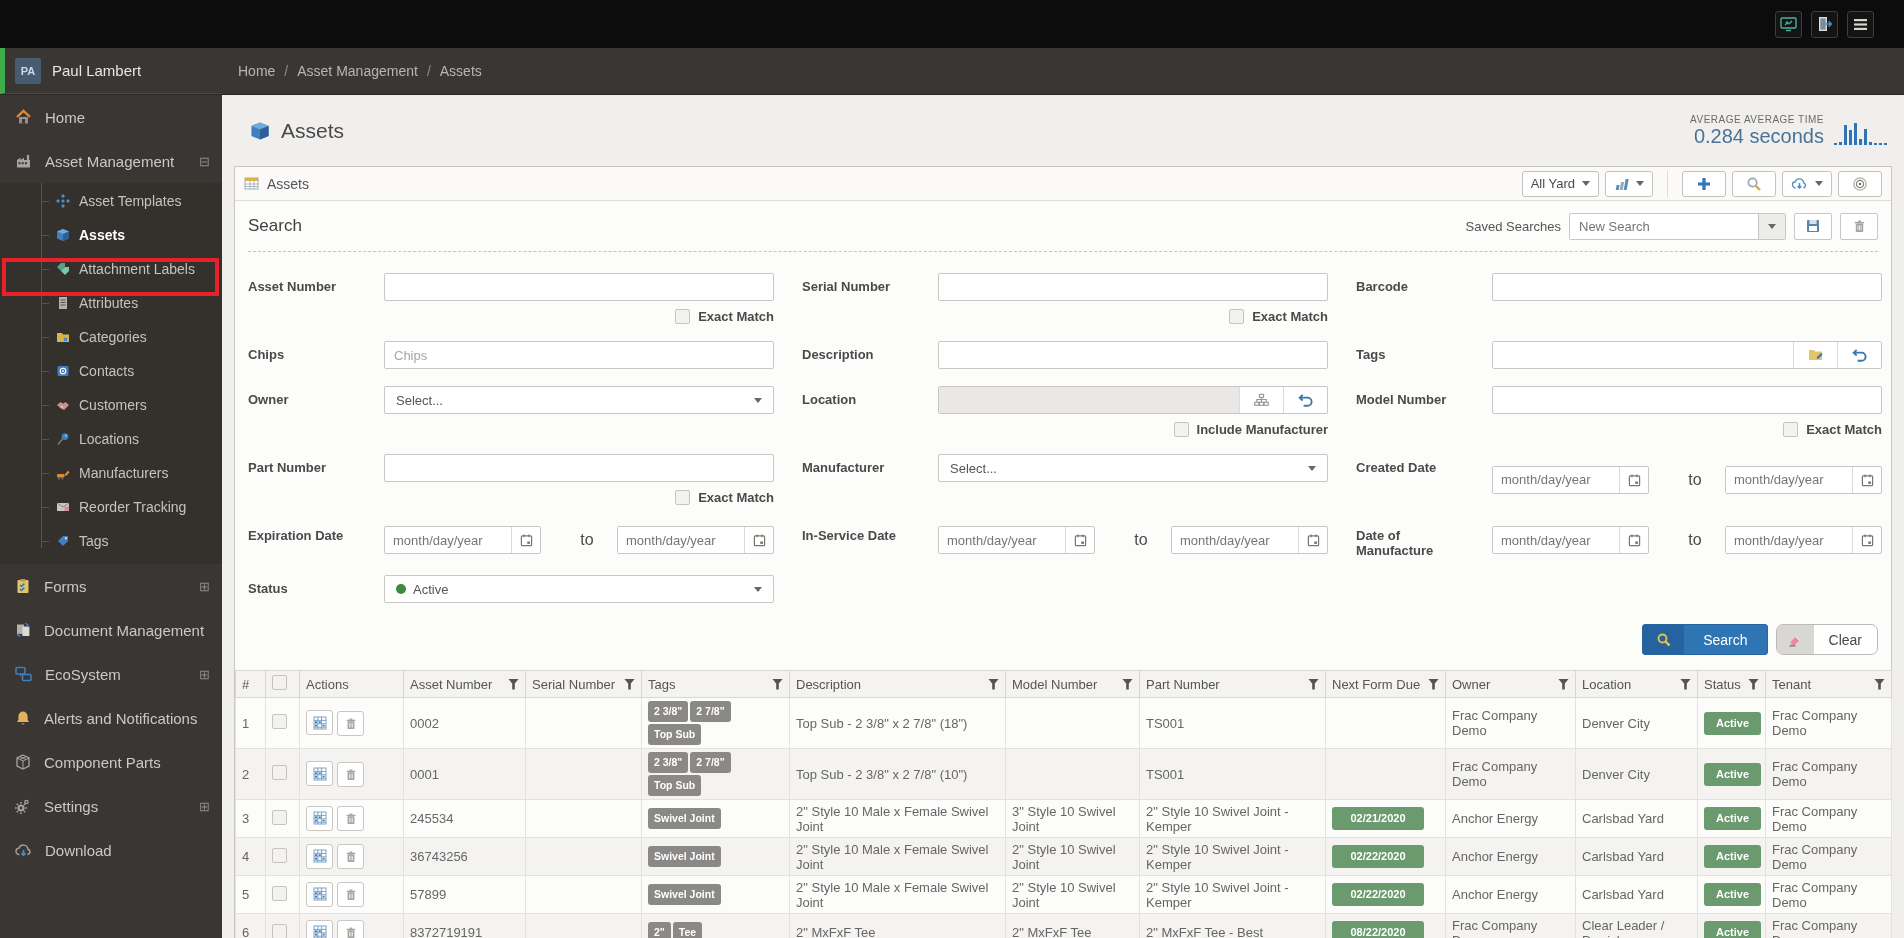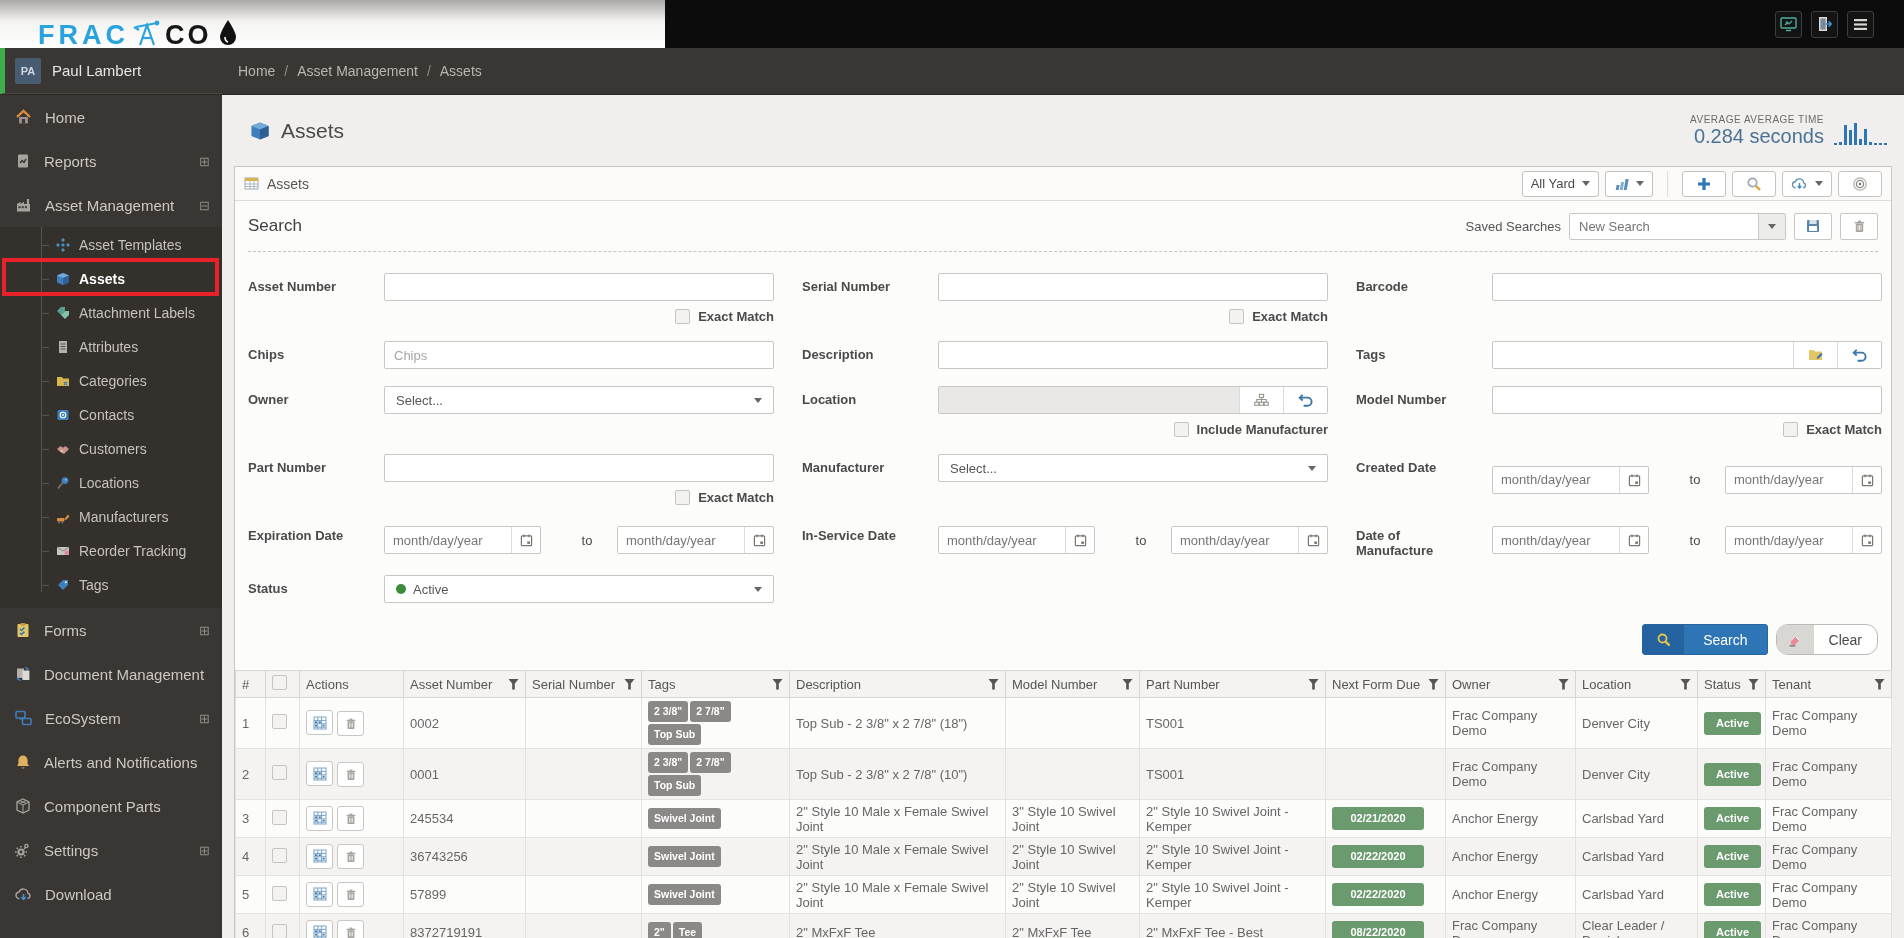--- a/index.html
+++ b/index.html
@@ -83,66 +83,47 @@
   .gbtn{width:44px;border-left:1px solid #dcdad7;display:flex;align-items:center;justify-content:center;background:#fff;cursor:pointer;flex:none;}
   .select{height:28px;border:1px solid #c9c7c4;border-radius:2px;background:#fff;display:flex;align-items:center;gap:7px;padding:0 11px;font-size:13px;color:#555;cursor:pointer;}
   .select .caret{margin-left:auto;}
   .dot{width:10px;height:10px;border-radius:50%;background:#3d8b3d;flex:none;}
   .sub-row{display:flex;justify-content:flex-end;align-items:center;gap:8px;margin-top:8px;font-size:13px;font-weight:bold;color:#4a4a4a;text-align:center;}
   .cb{width:15px;height:15px;border:1px solid #c6c4c1;background:#f3f2f0;border-radius:2px;display:inline-block;flex:none;cursor:pointer;}
   .daterange{display:flex;align-items:center;justify-content:space-between;}
   .datefield{display:flex;width:157px;height:28px;border:1px solid #c9c7c4;border-radius:2px;background:#fff;overflow:hidden;}
   .datefield input{flex:1;border:none;outline:none;padding:0 8px;font:13px "Liberation Sans",sans-serif;color:#444;min-width:0;}
   .calbtn{width:29px;border-left:1px solid #dcdad7;display:flex;align-items:center;justify-content:center;cursor:pointer;flex:none;}
-  .to{font-size:13px;color:#4a4a4a;padding-left:16px;}
+  .to{font-size:16px;color:#4a4a4a;padding-left:16px;}
 
   .actions-row{display:flex;justify-content:flex-end;gap:8px;margin:21px 0 15px;}
   .btn-search{display:flex;align-items:center;height:31px;background:#2e75b6;border:1px solid #28659e;border-radius:3px;color:#fff;font-size:14px;overflow:hidden;cursor:pointer;}
   .btn-search .seg{width:41px;height:100%;background:#2563a0;display:flex;align-items:center;justify-content:center;}
   .btn-search .lbl{padding:0 19px;}
-  .btn-clear{display:flex;align-items:center;height:31px;background:#fff;border:1px solid #bcbab7;border-radius:12px;color:#4a4a4a;font-size:14px;overflow:hidden;cursor:pointer;}
+  .btn-clear{display:flex;align-items:center;height:31px;background:#fff;border:1px solid #bcbab7;border-radius:7px;color:#4a4a4a;font-size:14px;overflow:hidden;cursor:pointer;}
   .btn-clear .seg{width:37px;height:100%;background:#d9d7d4;display:flex;align-items:center;justify-content:center;}
   .btn-clear .lbl{padding:0 15px;}
 
   
   table.grid{width:100%;border-collapse:collapse;table-layout:fixed;font-size:13px;color:#666;}
   .grid th{background:#f4f3f1;border:1px solid #d9d7d4;font-weight:normal;color:#555;text-align:left;padding:4px 6px;height:25px;}
   .grid td{border:1px solid #e4e2df;padding:2px 6px;height:38px;vertical-align:middle;line-height:15px;overflow:hidden;}
   .grid tr.alt td{background:#f4f3f1;}
   .th-in{display:flex;align-items:center;justify-content:space-between;gap:4px;}
   .funnel{width:11px;height:11px;background:#555;clip-path:polygon(0 0,100% 0,62% 45%,62% 100%,38% 100%,38% 45%);flex:none;cursor:pointer;}
   .tag{display:inline-block;background:#8b8987;color:#fff;font-size:10.5px;font-weight:bold;padding:3px 6px;border-radius:3px;margin:1px 2px 1px 0;white-space:nowrap;}
   .due{display:inline-block;background:#6b9a6e;color:#fff;font-size:11px;font-weight:bold;padding:4px 0;width:92px;text-align:center;border-radius:3px;}
   .stat{display:inline-block;background:#6b9a6e;color:#fff;font-size:11px;font-weight:bold;padding:4px 12px;border-radius:3px;}
   .abtn{display:inline-flex;width:27px;height:25px;border:1px solid #c9c7c4;border-radius:3px;background:#fff;align-items:center;justify-content:center;margin-right:4px;cursor:pointer;}
   .num{color:#666;}
 </style>
 </head>
 <body>
 
 <div class="topstrip">
-  <div class="logo-area">
-    <div class="logo">
-      <span class="logo-frac" style="text-transform:uppercase;">Frac</span>
-      <svg width="30" height="30" viewBox="0 0 30 30" style="margin:0 -2px -2px;">
-          <g stroke="#29a3e0" stroke-width="2.2" fill="none">
-            <path d="M8 27 L15 7 L22 27"></path>
-            <path d="M10 20 h10"></path>
-            <path d="M4 9 L25 5"></path>
-          </g>
-          <circle cx="25" cy="5" r="2.4" fill="#29a3e0"></circle>
-          <path d="M2 9 l5 3" stroke="#29a3e0" stroke-width="2.2"></path>
-        </svg>
-      <span class="logo-co" style="text-transform:uppercase;">Co</span>
-      <svg width="22" height="28" viewBox="0 0 22 28">
-          <path d="M11 2 C11 2 3 14 3 19 a8 8 0 0 0 16 0 C19 14 11 2 11 2 Z" fill="#111"></path>
-          <path d="M8 19 a4 5 0 0 0 3 5" stroke="#fff" stroke-width="1.6" fill="none"></path>
-        </svg>
-    </div>
-  </div>
   <div class="top-right">
     <span class="topbtn">
       <svg width="17" height="15" viewBox="0 0 17 15">
           <rect x="1" y="1" width="15" height="10" rx="1" stroke="#4fae9e" fill="none" stroke-width="1.4"></rect>
           <path d="M5 8 L8 5 M8 5 h-2.4 M8 5 v2.4 M12 4 L9 7" stroke="#4fae9e" stroke-width="1.2"></path>
           <path d="M6 13.5 h5" stroke="#4fae9e" stroke-width="1.4"></path>
         </svg>
     </span>
     <span class="topbtn">
       <svg width="16" height="16" viewBox="0 0 16 16">
@@ -184,28 +165,20 @@
 
     <div class="menu-item">
       <svg width="17" height="16" viewBox="0 0 16 16">
           <path d="M1.5 8 8 1.8 14.5 8" stroke="#d98c3f" stroke-width="2.4" fill="none"></path>
           <rect x="3.6" y="8" width="8.8" height="6.4" fill="#9a968f"></rect>
           <rect x="6.4" y="10" width="3.2" height="4.4" fill="#3a3633"></rect>
         </svg>
       <span class="mlabel">Home</span>
     </div>
 
-    <div class="menu-item">
-      <svg width="16" height="16" viewBox="0 0 16 16">
-          <rect x="3" y="1.5" width="10" height="13" rx="1" fill="#a7a39e"></rect>
-          <path d="M5 10 l2-2.4 2 1.8 2-3.4" stroke="#3a3633" stroke-width="1.5" fill="none"></path>
-        </svg>
-      <span class="mlabel">Reports</span>
-      <span class="exp plus"></span>
-    </div>
 
     <div class="menu-item">
       <svg width="17" height="16" viewBox="0 0 16 16">
           <rect x="1.5" y="7" width="13" height="7.5" fill="#a7a39e"></rect>
           <rect x="11.4" y="2" width="2.2" height="5" fill="#a7a39e"></rect>
           <path d="M1.5 7 5 4.8 V7 L8.5 4.8 V7" fill="#a7a39e"></path>
           <rect x="3" y="9.2" width="2" height="2" fill="#3a3633"></rect>
           <rect x="6.2" y="9.2" width="2" height="2" fill="#3a3633"></rect>
           <rect x="9.4" y="9.2" width="2" height="2" fill="#3a3633"></rect>
         </svg>

